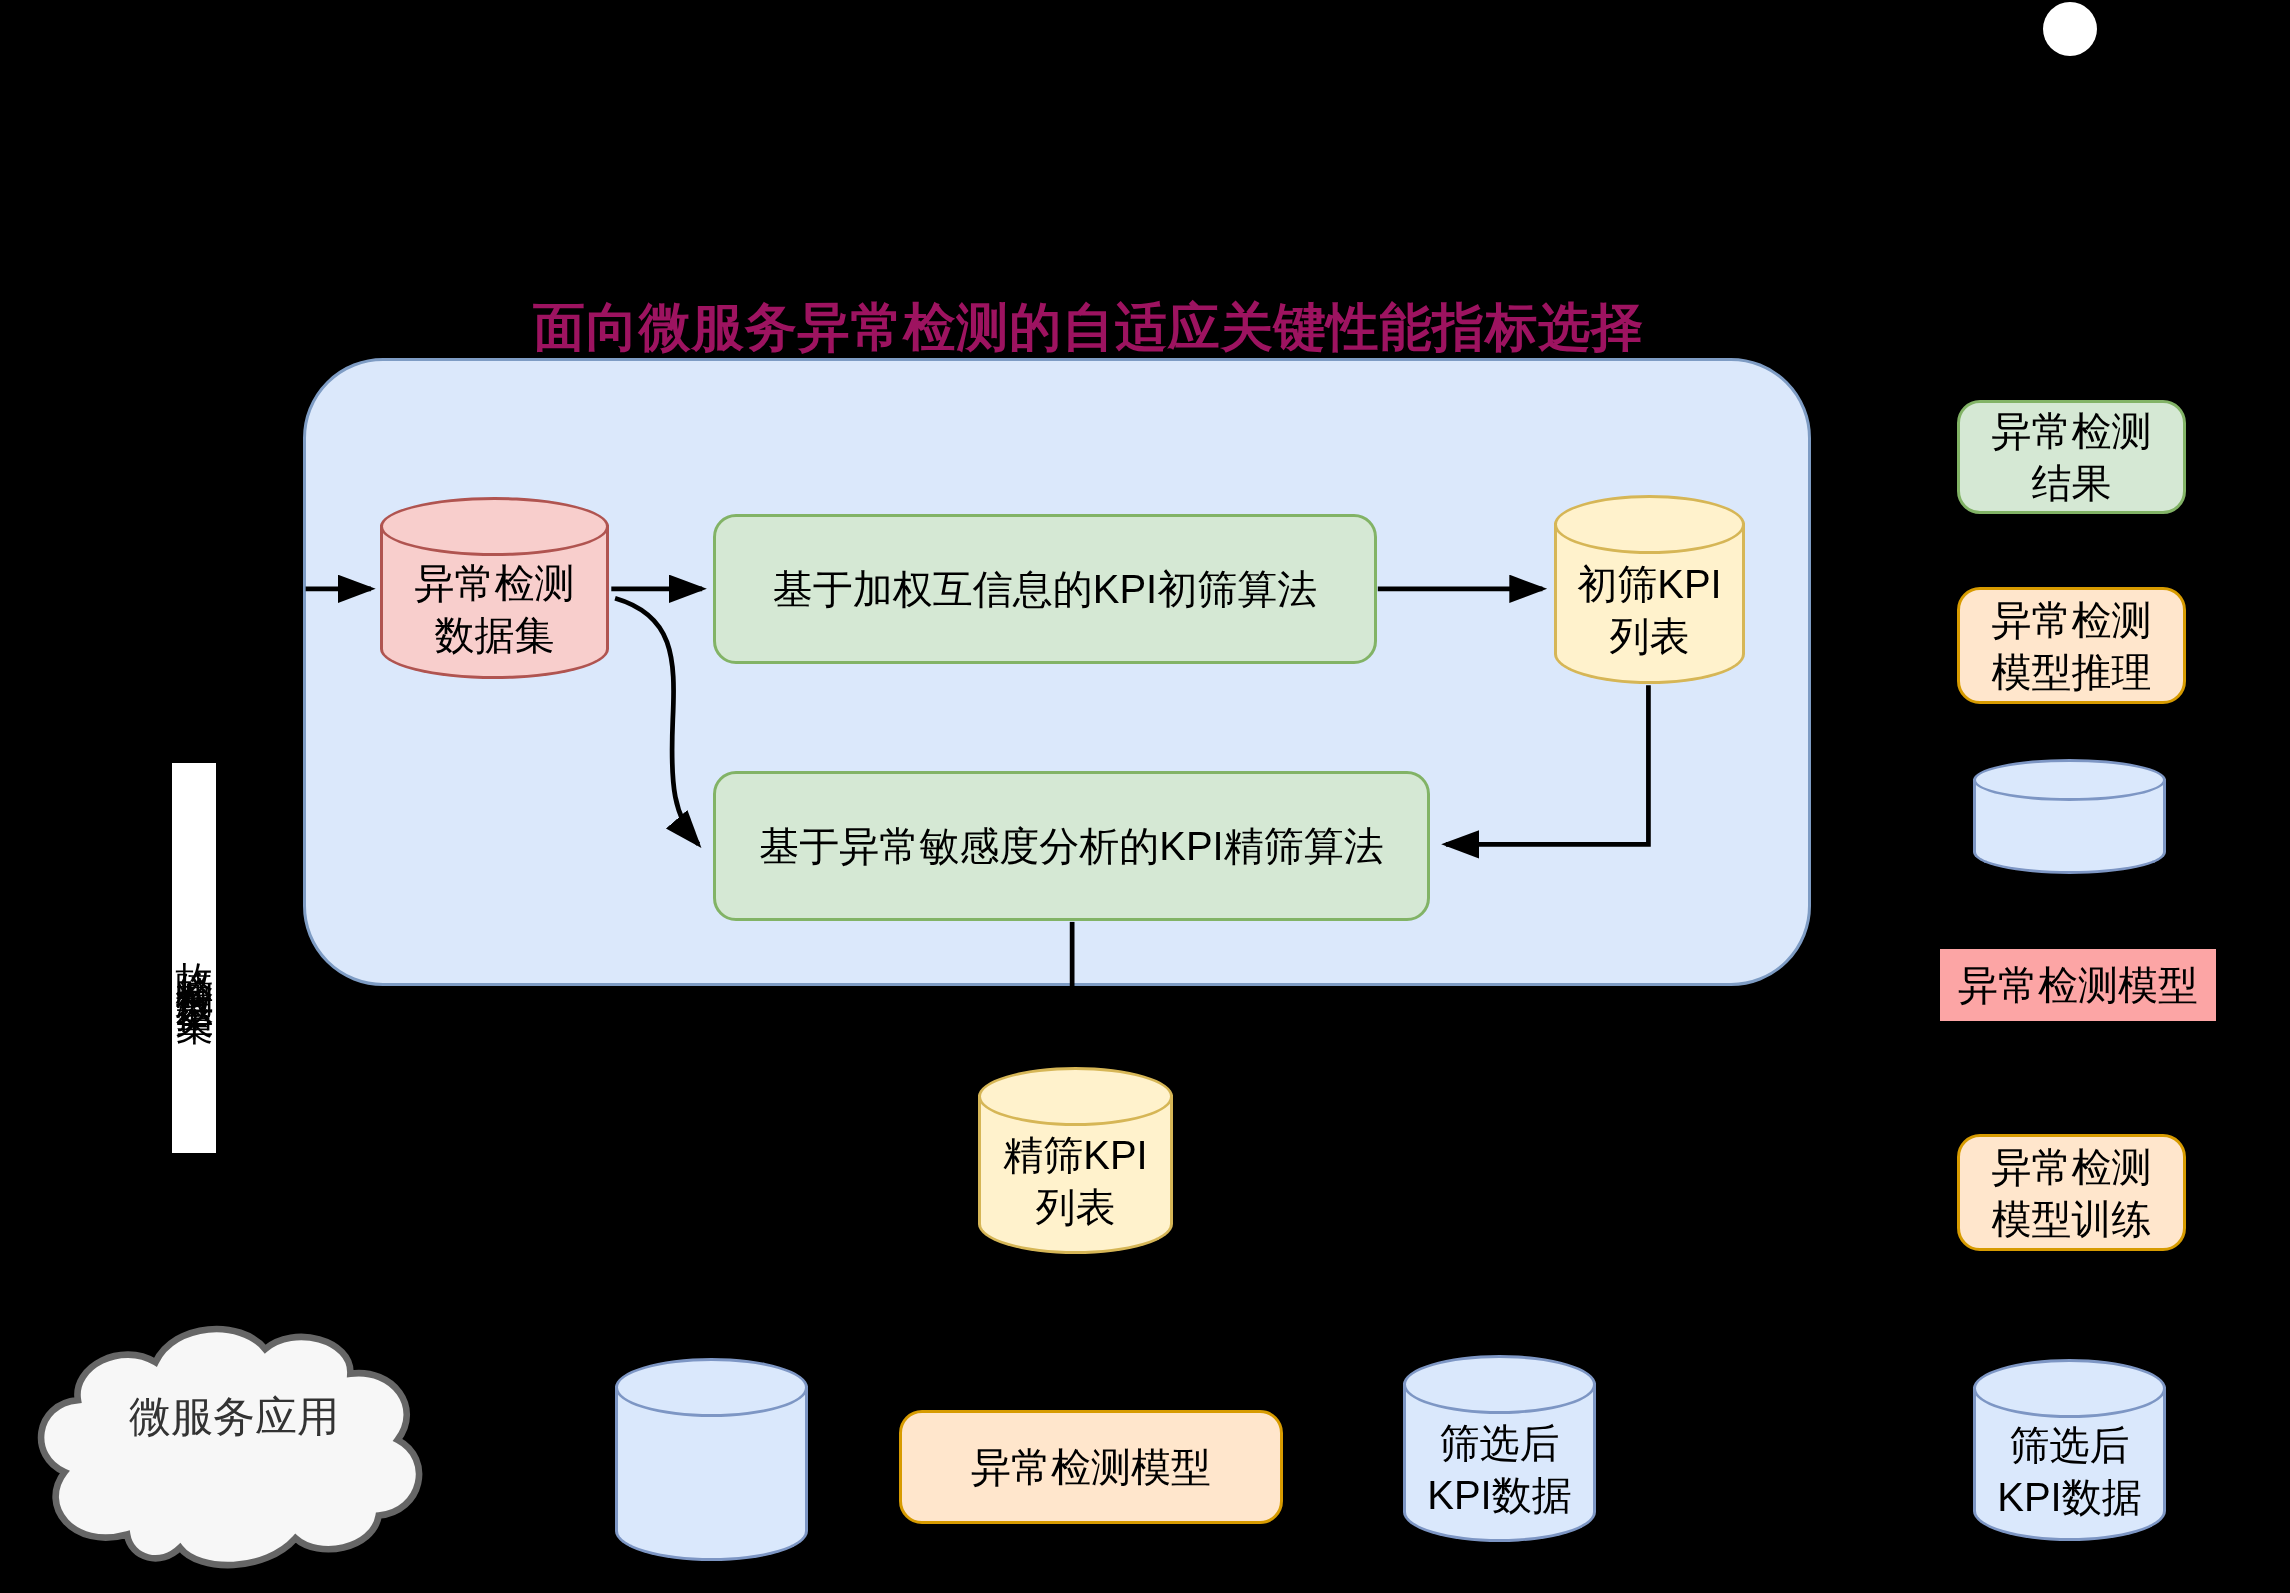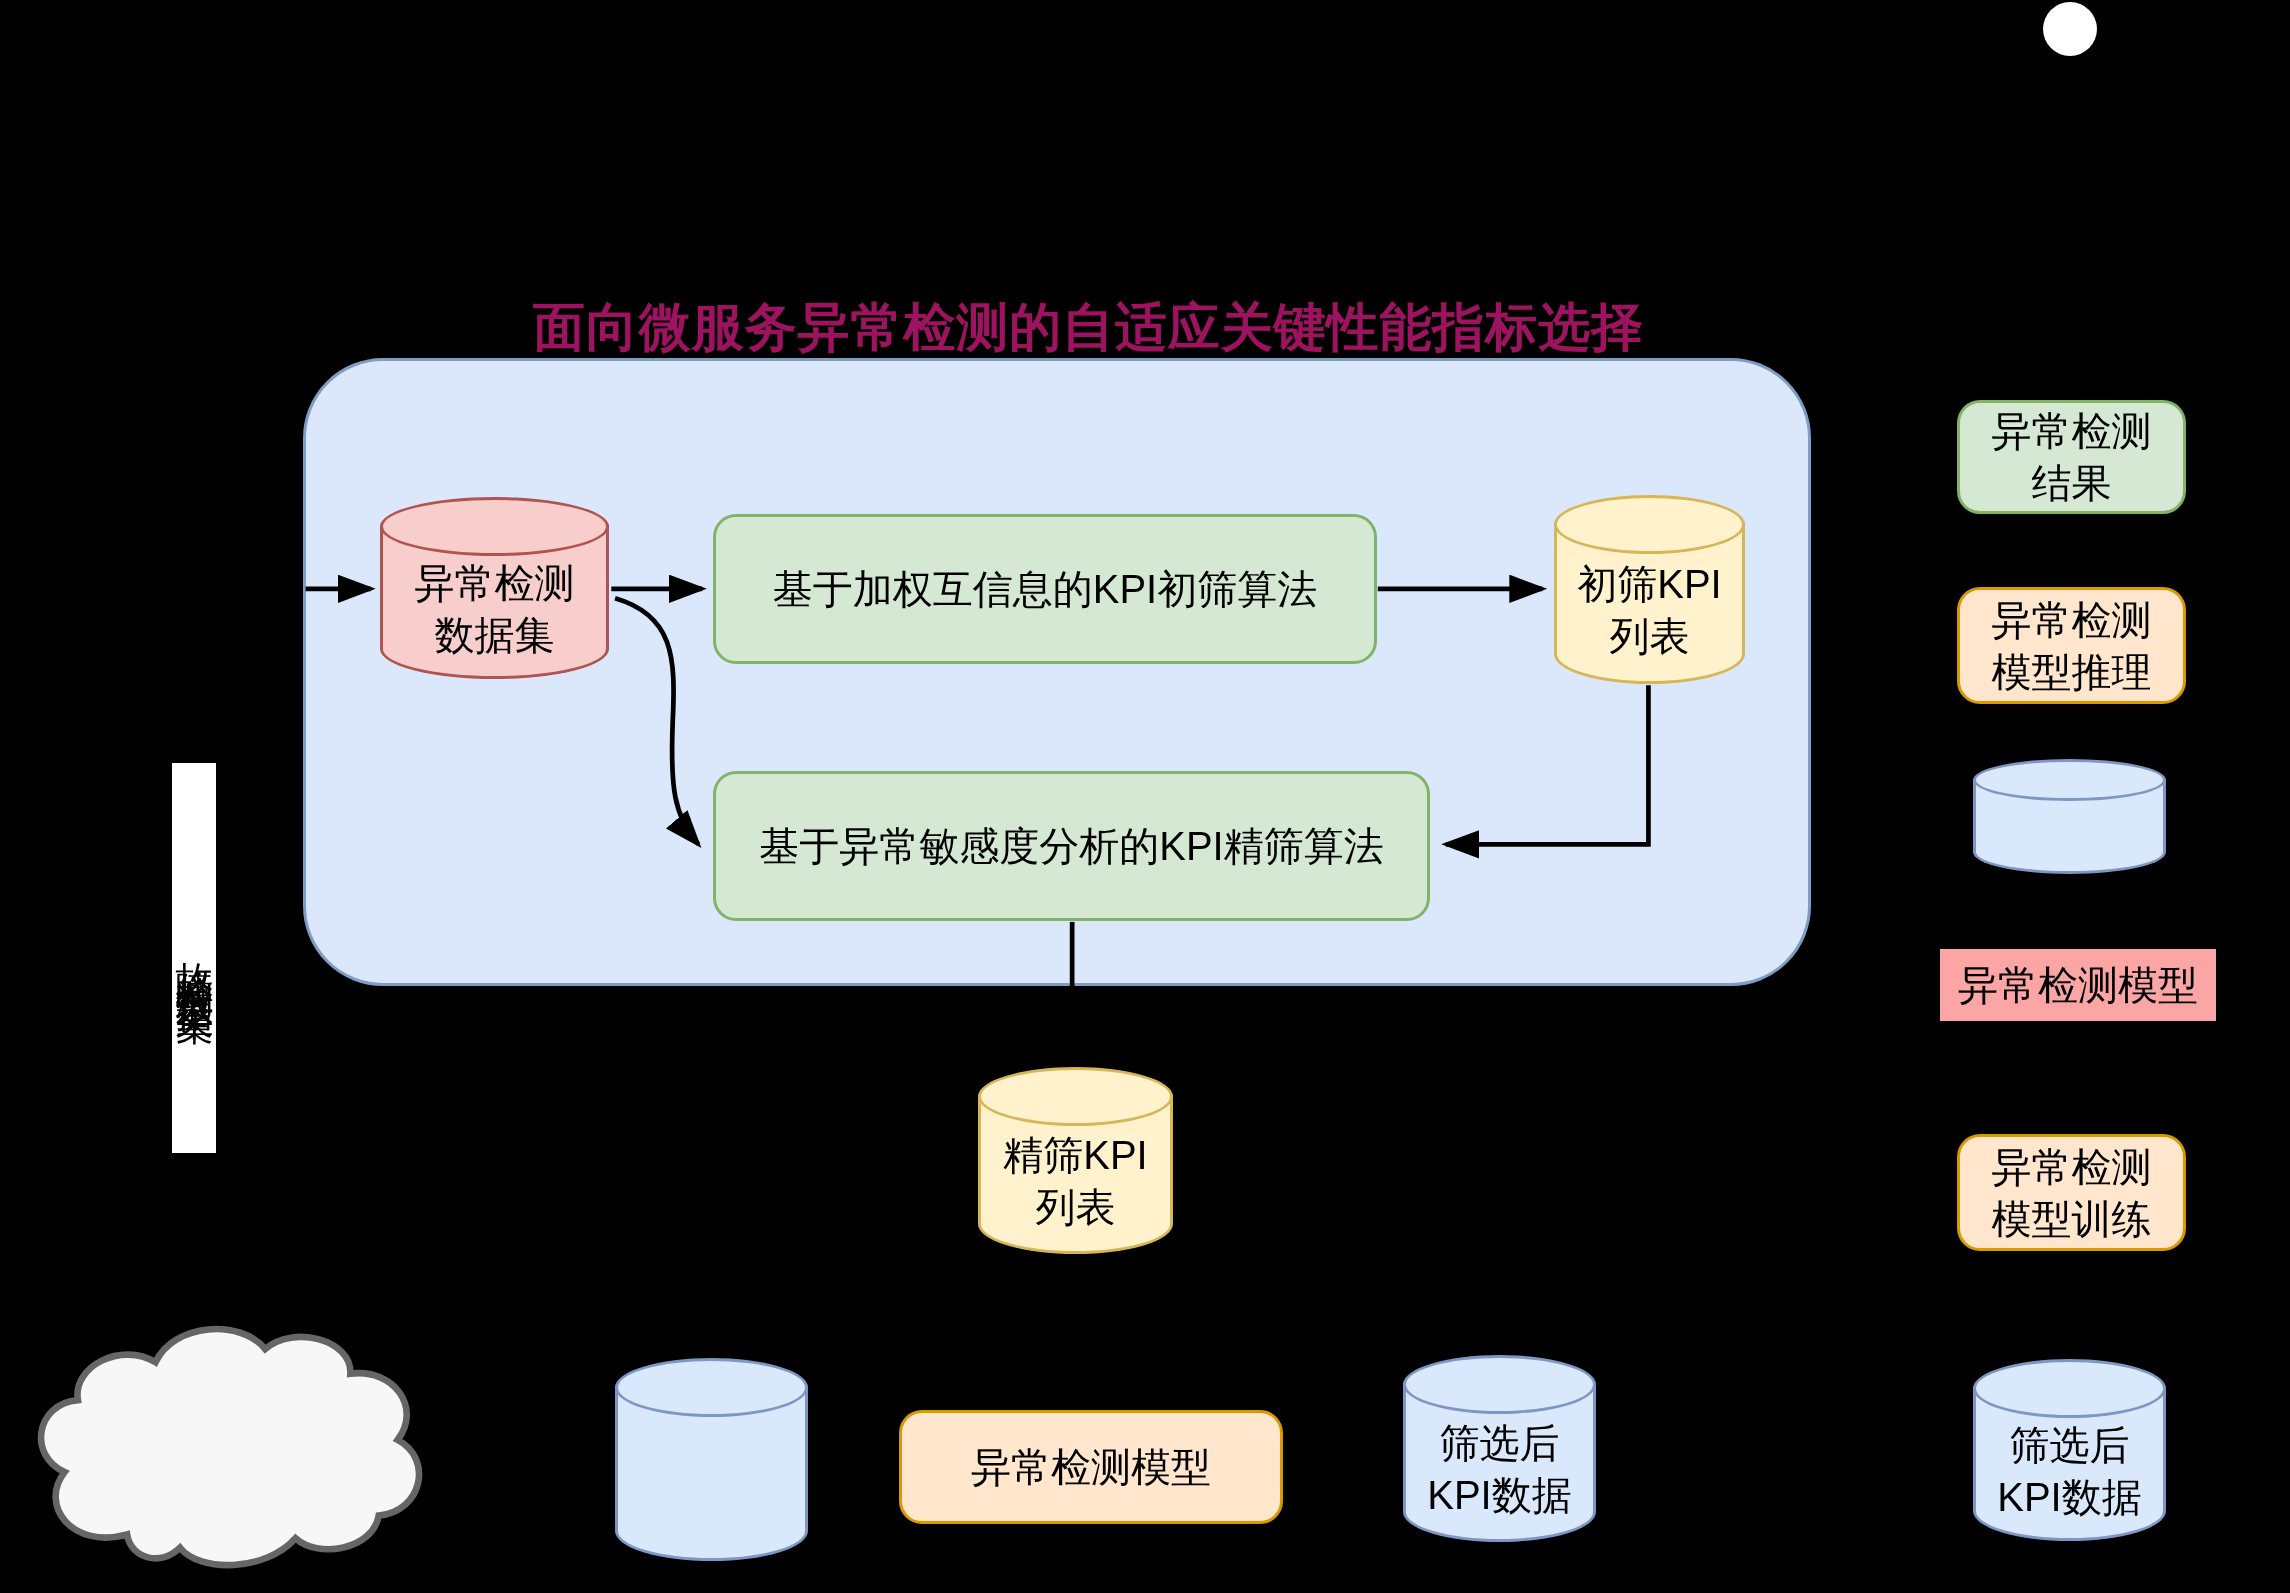--- a/index.html
+++ b/index.html
@@ -130,20 +130,21 @@
              C 8 150, 14 94, 60 90
              C 54 54, 106 28, 142 50
              C 162 8, 232 4, 258 36
              C 288 10, 350 26, 348 62
              C 394 56, 424 98, 398 132
              C 436 152, 424 208, 378 212
              C 372 248, 314 258, 290 236
              C 258 272, 188 272, 168 246
              C 148 266, 116 258, 112 232 Z" fill="#F7F7F7" stroke="#666666" stroke-width="7"></path>
   </svg>
+  <div class="cloud-label">微服务应用</div>
 </div>
 
 <div class="abs cyl blue-cyl" style="left:615px;top:1358px;width:193px;height:203px">
   <div class="cyl-top"></div>
   <div class="cyl-body"></div>
 </div>
 
 <div class="abs rbox orange-box" style="left:899px;top:1410px;width:384px;height:114px">
   <span>异常检测模型</span>
 </div>

